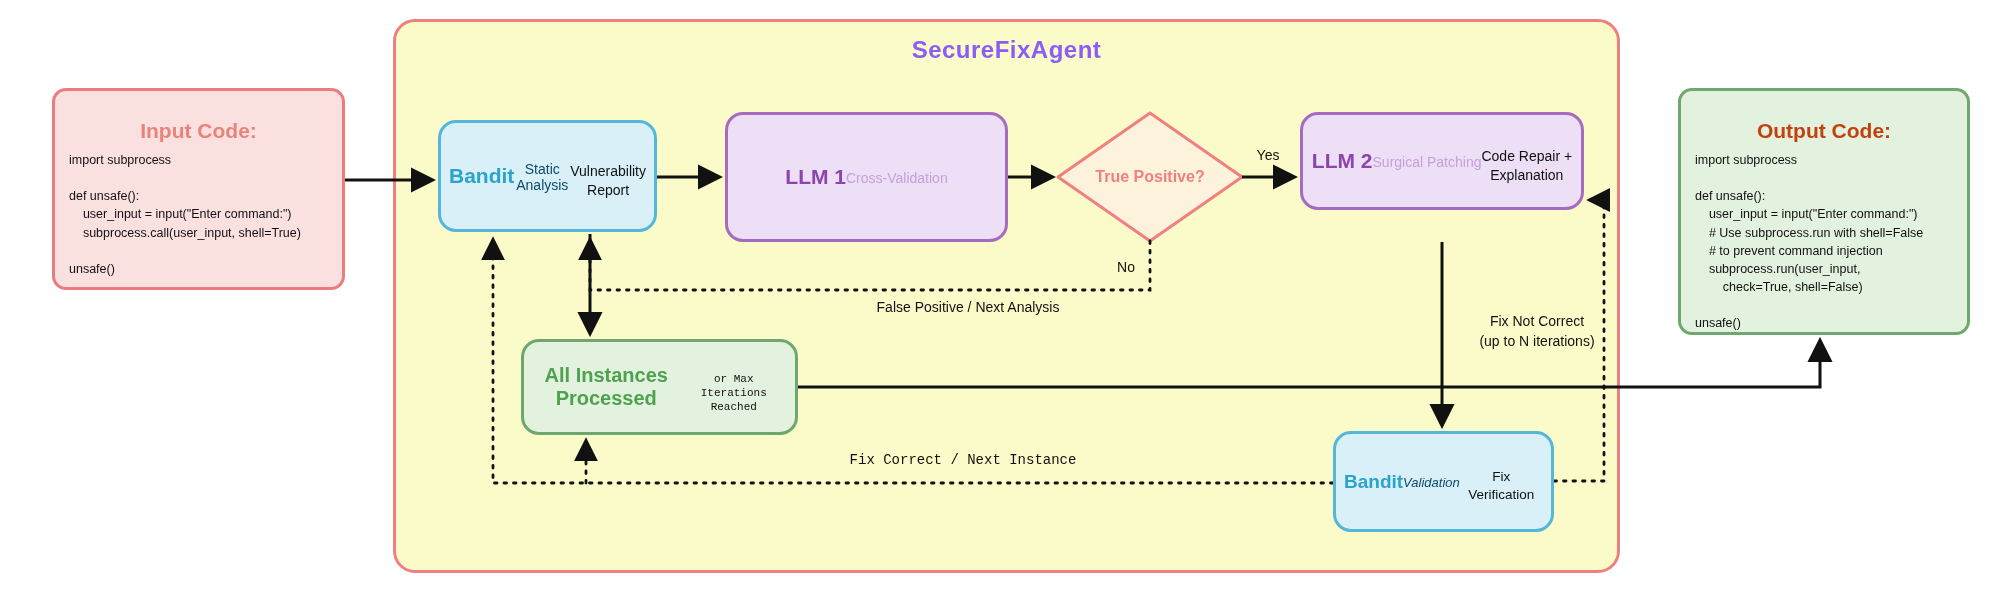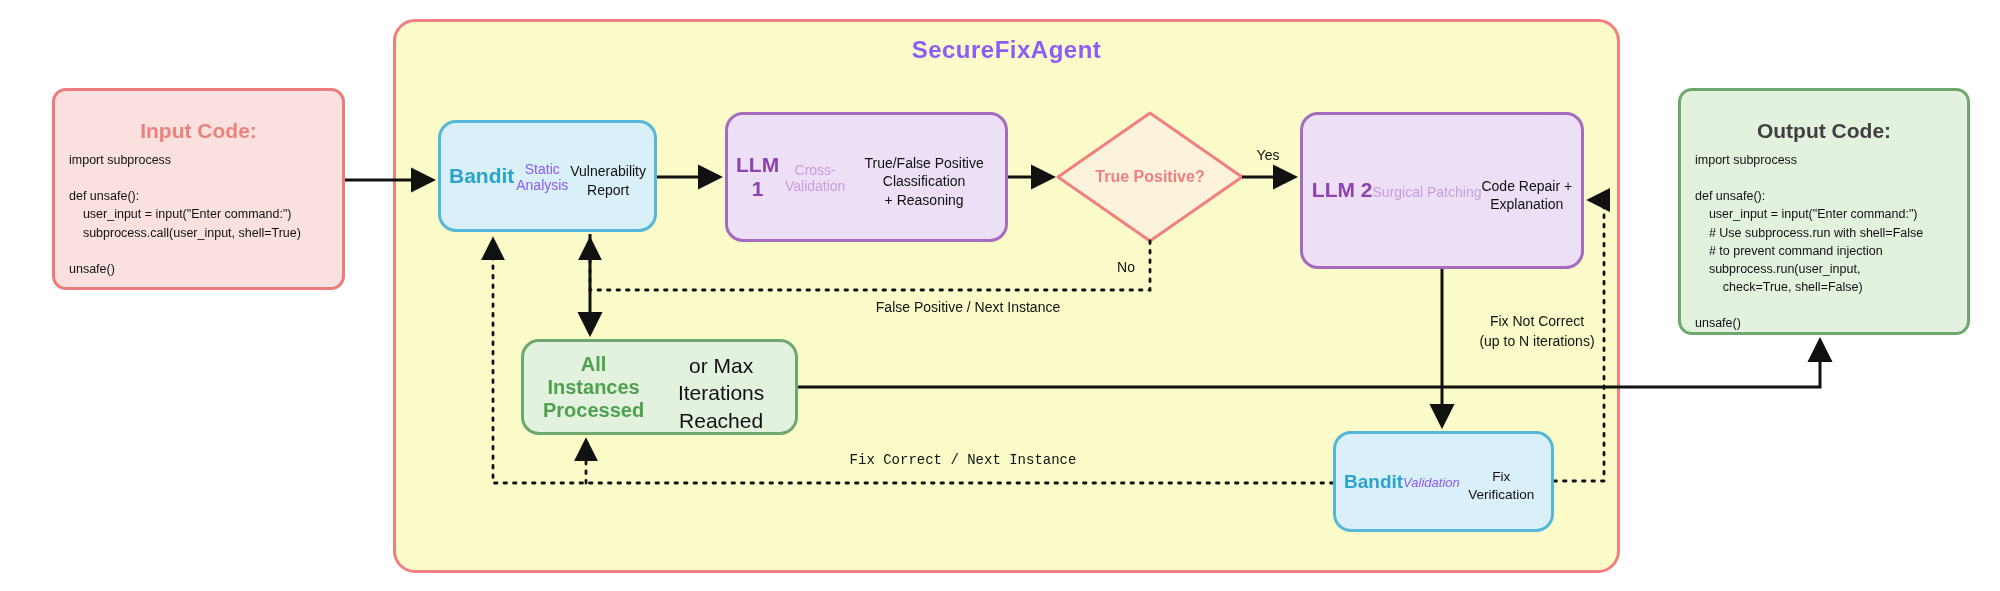--- a/index.html
+++ b/index.html
@@ -24,35 +24,35 @@
   .node{
     position:absolute;box-sizing:border-box;border-radius:18px;border:3px solid;
     display:flex;flex-direction:row;align-items:center;justify-content:center;
     text-align:center;z-index:3;padding:4px 8px;
   }
   .n-title{font-weight:bold;font-size:21px;line-height:1.15;}
   .n-sub{font-size:14px;margin-top:2px;}
   .n-body{font-size:14px;color:#111;margin-top:9px;white-space:pre-line;line-height:1.3;}
   .blue{background:#D9F0F8;border-color:#54B7DA;}
   .blue .n-title{color:#2BA3CB;}
-  .blue .n-sub{color:#8b5cf6;}
+  .blue .n-sub{color:#0c4a6e;}
   .purple{background:#ECDFF6;border-color:#A66BBE;}
   .purple .n-title{color:#8E44AD;}
   .purple .n-sub{color:#C79FDC;}
   .green{background:#E3F1DF;border-color:#6EA86E;}
   .green .n-title{color:#4EA24E;}
   .codebox{
     position:absolute;box-sizing:border-box;border-radius:14px;border:3px solid;
     z-index:3;padding:8px 14px 8px 14px;
   }
   .codebox .cb-title{font-weight:bold;font-size:21px;text-align:center;margin:20px 0 8px 0;}
   .pinkbox{background:#FBE0E0;border-color:#EC7C7C;}
   .pinkbox .cb-title{color:#E8837B;}
   .greenbox{background:#E3F1DF;border-color:#6EA86E;}
-  .greenbox .cb-title{color:#404040;}
+  .greenbox .cb-title{color:#c2410c;}
   .code{
     margin:0;font-family:"Liberation Sans","DejaVu Sans",sans-serif;
     font-size:12.5px;line-height:1.45;color:#111;white-space:pre;text-align:left;
   }
   .edge-label{
     position:absolute;z-index:4;font-size:14px;color:#111;
     transform:translate(-50%,-50%);white-space:pre;text-align:center;line-height:1.4;
   }
   .decision-label{
     position:absolute;z-index:4;font-size:16px;font-weight:bold;color:#F08080;
@@ -117,44 +117,42 @@
 
   <div class="node blue" style="left:438px;top:120px;width:219px;height:112px;">
     <div class="n-title">Bandit</div>
     <div class="n-sub">Static Analysis</div>
     <div class="n-body">Vulnerability Report</div>
   </div>
 
   <div class="node purple" style="left:725px;top:112px;width:283px;height:130px;">
     <div class="n-title">LLM 1</div>
     <div class="n-sub">Cross-Validation</div>
-    <div class="n-body">True/False Positive Classification
-+ Reasoning</div>
   </div>
 
   <div class="decision-label" style="left:1150px;top:177px;">True Positive?</div>
 
-  <div class="node purple" style="left:1300px;top:112px;width:284px;height:157px;">
+  <div class="node purple" style="left:1300px;top:112px;width:284px;height:98px;">
     <div class="n-title">LLM 2</div>
     <div class="n-sub">Surgical Patching</div>
     <div class="n-body">Code Repair +
 Explanation</div>
   </div>
 
   <div class="node green" style="left:521px;top:339px;width:277px;height:96px;">
     <div class="n-title" style="font-size:20px;">All Instances Processed</div>
-    <div class="n-body" style="margin-top:12px;font-size:21px;">or Max Iterations Reached</div>
+    <div class="n-body" style="margin-top:12px;font-size:11px;font-family:Liberation Mono, monospace;">or Max Iterations Reached</div>
   </div>
 
   <div class="node blue" style="left:1333px;top:431px;width:221px;height:101px;">
     <div class="n-title" style="font-size:19px;">Bandit</div>
     <div class="n-sub" style="font-size:13px;font-style:italic;">Validation</div>
     <div class="n-body" style="font-size:13.5px;">Fix Verification</div>
   </div>
 
   <div class="edge-label" style="left:1268px;top:156px;">Yes</div>
   <div class="edge-label" style="left:1126px;top:268px;">No</div>
-  <div class="edge-label" style="left:968px;top:308px;">False Positive / Next Instance</div>
+  <div class="edge-label" style="left:968px;top:308px;">False Positive / Next Analysis</div>
   <div class="edge-label" style="left:963px;top:461px;font-family:Liberation Mono, monospace;">Fix Correct / Next Instance</div>
   <div class="edge-label" style="left:1537px;top:332px;">Fix Not Correct
 (up to N iterations)</div>
 
 </div>
 
 </body></html>

